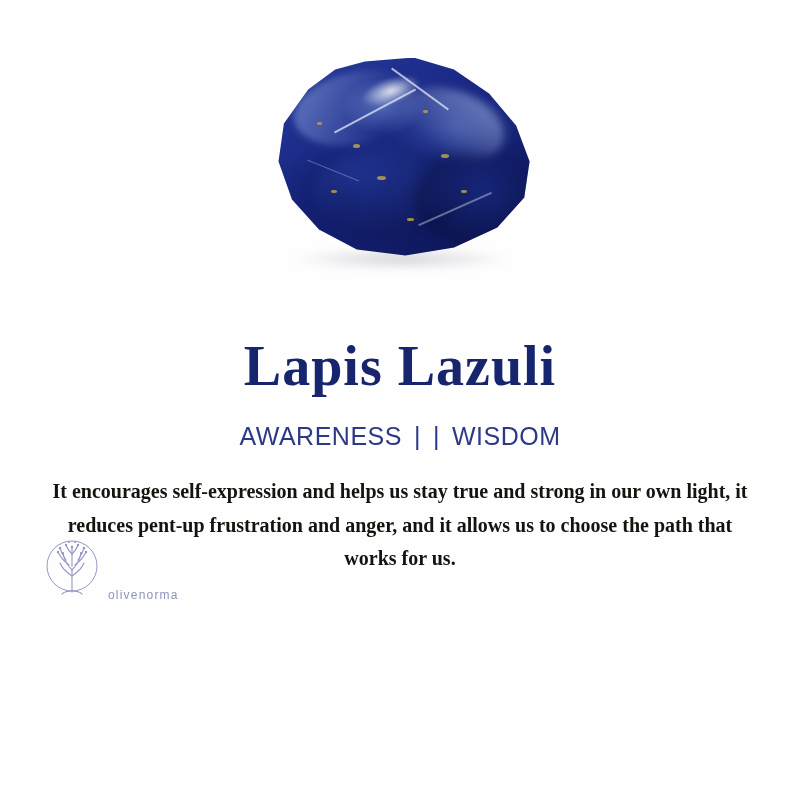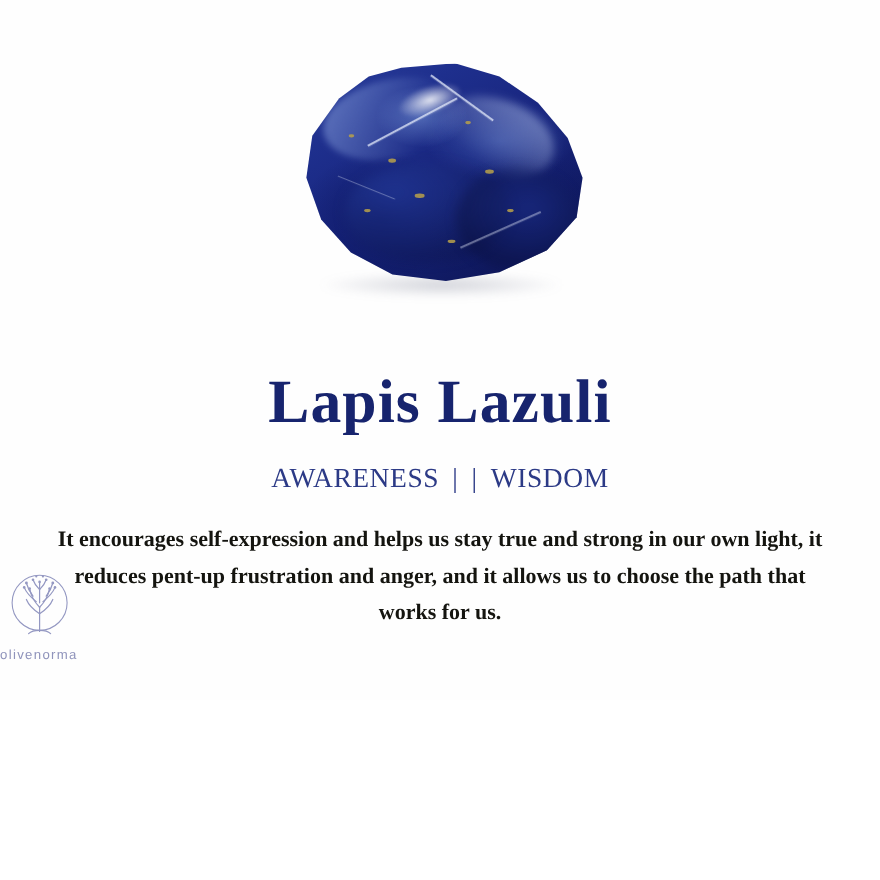--- a/index.html
+++ b/index.html
@@ -122,21 +122,21 @@
     font-family: "Liberation Serif", serif;
     font-size: 56px;
     font-weight: 700;
     letter-spacing: 1px;
     color: #17246e;
     text-align: center;
     line-height: 1;
   }
   .subtitle {
     margin-top: 28px;
-    font-family: Liberation Serif, serif;
+    font-family: Liberation Sans, sans-serif;
     font-size: 25px;
     letter-spacing: 0.5px;
     color: #2c3a86;
     text-align: center;
     display: flex;
     align-items: center;
     justify-content: flex-end;
     gap: 12px;
   }
   .sep {
@@ -154,22 +154,23 @@
     font-weight: bold;
   }
 
   
   .logo {
     position: absolute;
     left: 0;
     right: 0;
     bottom: 34px;
     display: flex;
-    flex-direction: column;
-    align-items: flex-start;
+    flex-direction: row;
+    align-items: flex-end;
+    padding-left: 36px;
   }
   .logo svg { display: block; }
   .brand {
     margin-top: 4px;
     font-family: "Liberation Sans", sans-serif;
     font-size: 12px;
     letter-spacing: 1.2px;
     color: #8f93bb;
   }
 </style>

